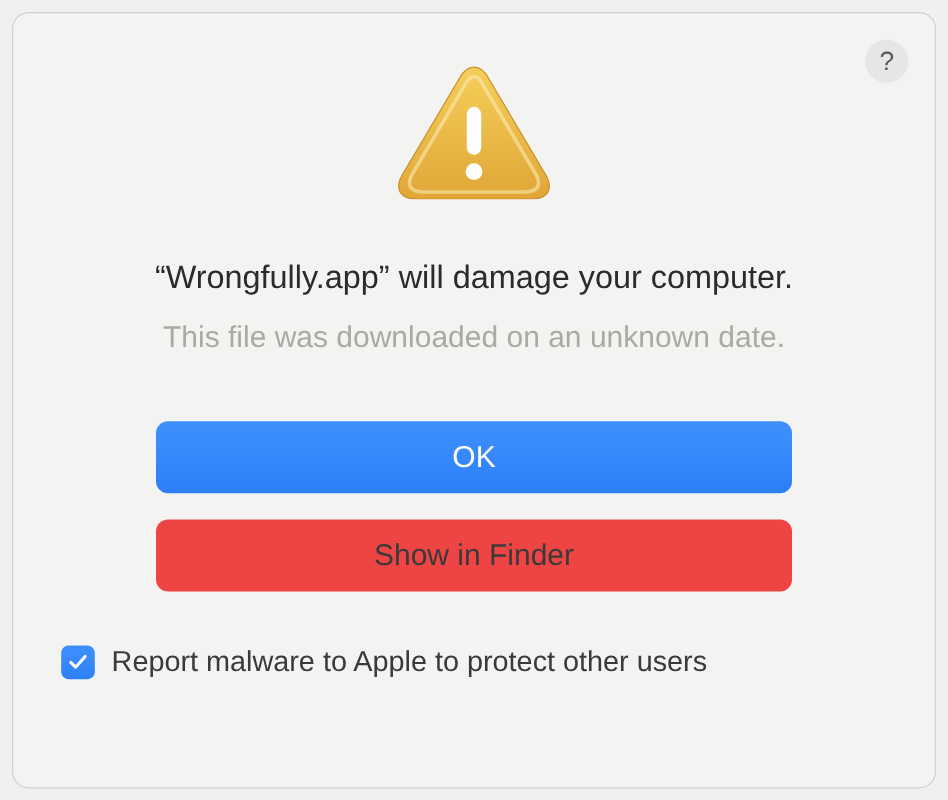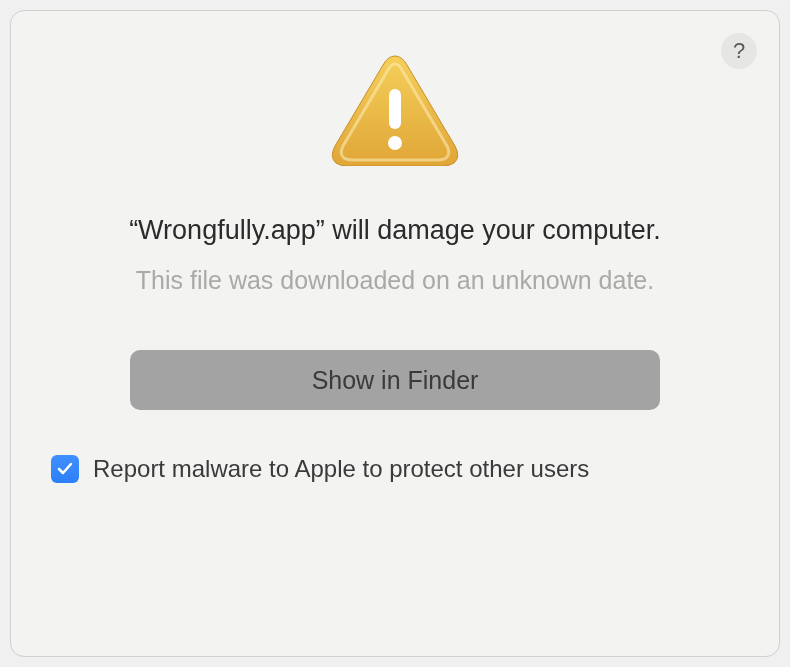--- a/index.html
+++ b/index.html
@@ -80,21 +80,21 @@
       font-size: 25px;
       font-weight: 400;
       border: none;
       cursor: pointer;
     }
     .btn-primary {
       background: linear-gradient(180deg, #3f90fd 0%, #2d7ff8 100%);
       color: #ffffff;
     }
     .btn-secondary {
-      background: #a3a3a3;
+      background: #ef4444;
       color: #3a3a3a;
     }
     .checkbox-row {
       display: flex;
       align-items: center;
       gap: 14px;
       align-self: flex-start;
       margin-left: -10px;
       text-align: right;
     }
@@ -138,20 +138,21 @@
       <path d="M 65 13 Q 69 13 72 19 L 117 95 Q 121 103 116 107 Q 113 109 108 109 L 22 109 Q 17 109 14 107 Q 9 103 13 95 L 58 19 Q 61 13 65 13 Z" fill="none" stroke="#fbe9b0" stroke-width="3" opacity="0.6"></path>
       <rect x="59" y="38" width="12" height="40" rx="6" fill="#ffffff"></rect>
       <circle cx="65" cy="92" r="7" fill="#ffffff"></circle>
     </svg>
   </div>
 
   <div class="title">“Wrongfully.app” will damage your computer.</div>
   <div class="subtitle">This file was downloaded on an unknown date.</div>
 
   <div class="button-row">
+    <button class="btn btn-primary">OK</button>
     <button class="btn btn-secondary">Show in Finder</button>
   </div>
 
   <div class="checkbox-row">
     <div class="checkbox">
       <svg viewBox="0 0 20 20">
         <path d="M 4 10 L 8 14 L 16 5" stroke="#ffffff" stroke-width="2.5" fill="none" stroke-linecap="round" stroke-linejoin="round"></path>
       </svg>
     </div>
     <label class="checkbox-label">Report malware to Apple to protect other users</label>

